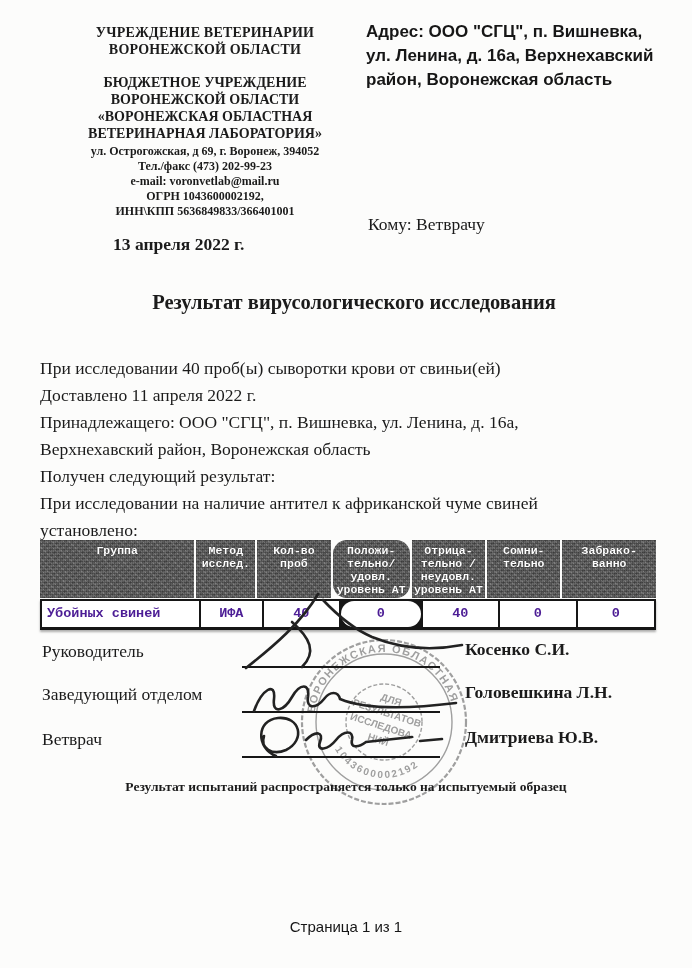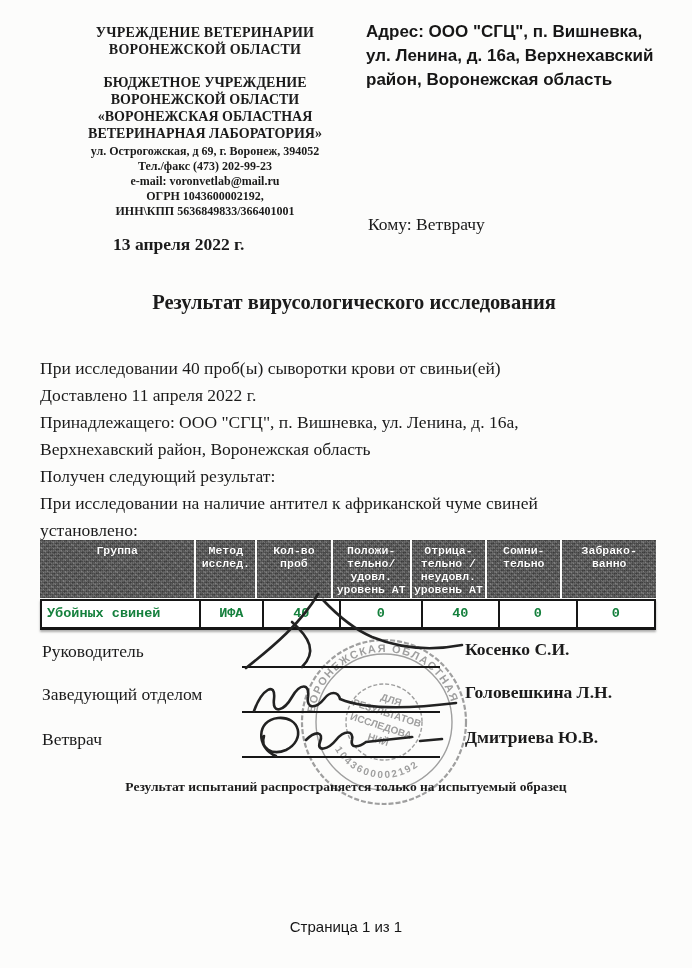--- a/index.html
+++ b/index.html
@@ -47,25 +47,25 @@
       repeating-linear-gradient(-45deg, rgba(0,0,0,.14) 0 2px, transparent 2px 5px);
     color:#fff; font-weight:bold; font-size:11.5px; line-height:13px;
     text-align:center; height:58px; padding-top:4px; box-sizing:border-box;
     white-space:pre-line; text-shadow:0 0 1px rgba(0,0,0,.8);
   }
   .trow{
     display:flex; gap:2px; background:#161616; padding:2px 2px 3px 2px; margin-top:1px;
     box-shadow:0 2px 2px rgba(110,110,110,.55);
   }
   .td{
-    background:#fff; font-weight:bold; font-size:13.5px; color:#15803d;
+    background:#fff; font-weight:bold; font-size:13.5px; color:#4c1d95;
     height:26px; line-height:26px; text-align:center; box-sizing:border-box;
   }
   .td.left{text-align:left; padding-left:5px;}
-  .c0{width:160px;} .c1{width:61px;} .c2{width:76px;} .c3{width:80px;}
+  .c0{width:160px;} .c1{width:61px;} .c2{width:76px;} .c3{width:80px;border-radius:14px;}
   .c4{width:76px;} .c5{width:76px;} .c6{width:97px;}
   .trow .c0{width:158px;} .trow .c6{width:77px;}
   
   .sig-label{position:absolute; left:42px; font-size:17.5px;}
   .sig-name{position:absolute; left:465px; font-size:17.5px;font-weight:bold;}
   .sig-line{position:absolute; left:242px; width:198px; height:2px; background:#161616; z-index:4;}
   
   .stamp{position:absolute; left:298px; top:636px; z-index:1; opacity:.85;}
   .sig-ink{position:absolute; left:220px; top:580px; z-index:5; pointer-events:none;}
   

